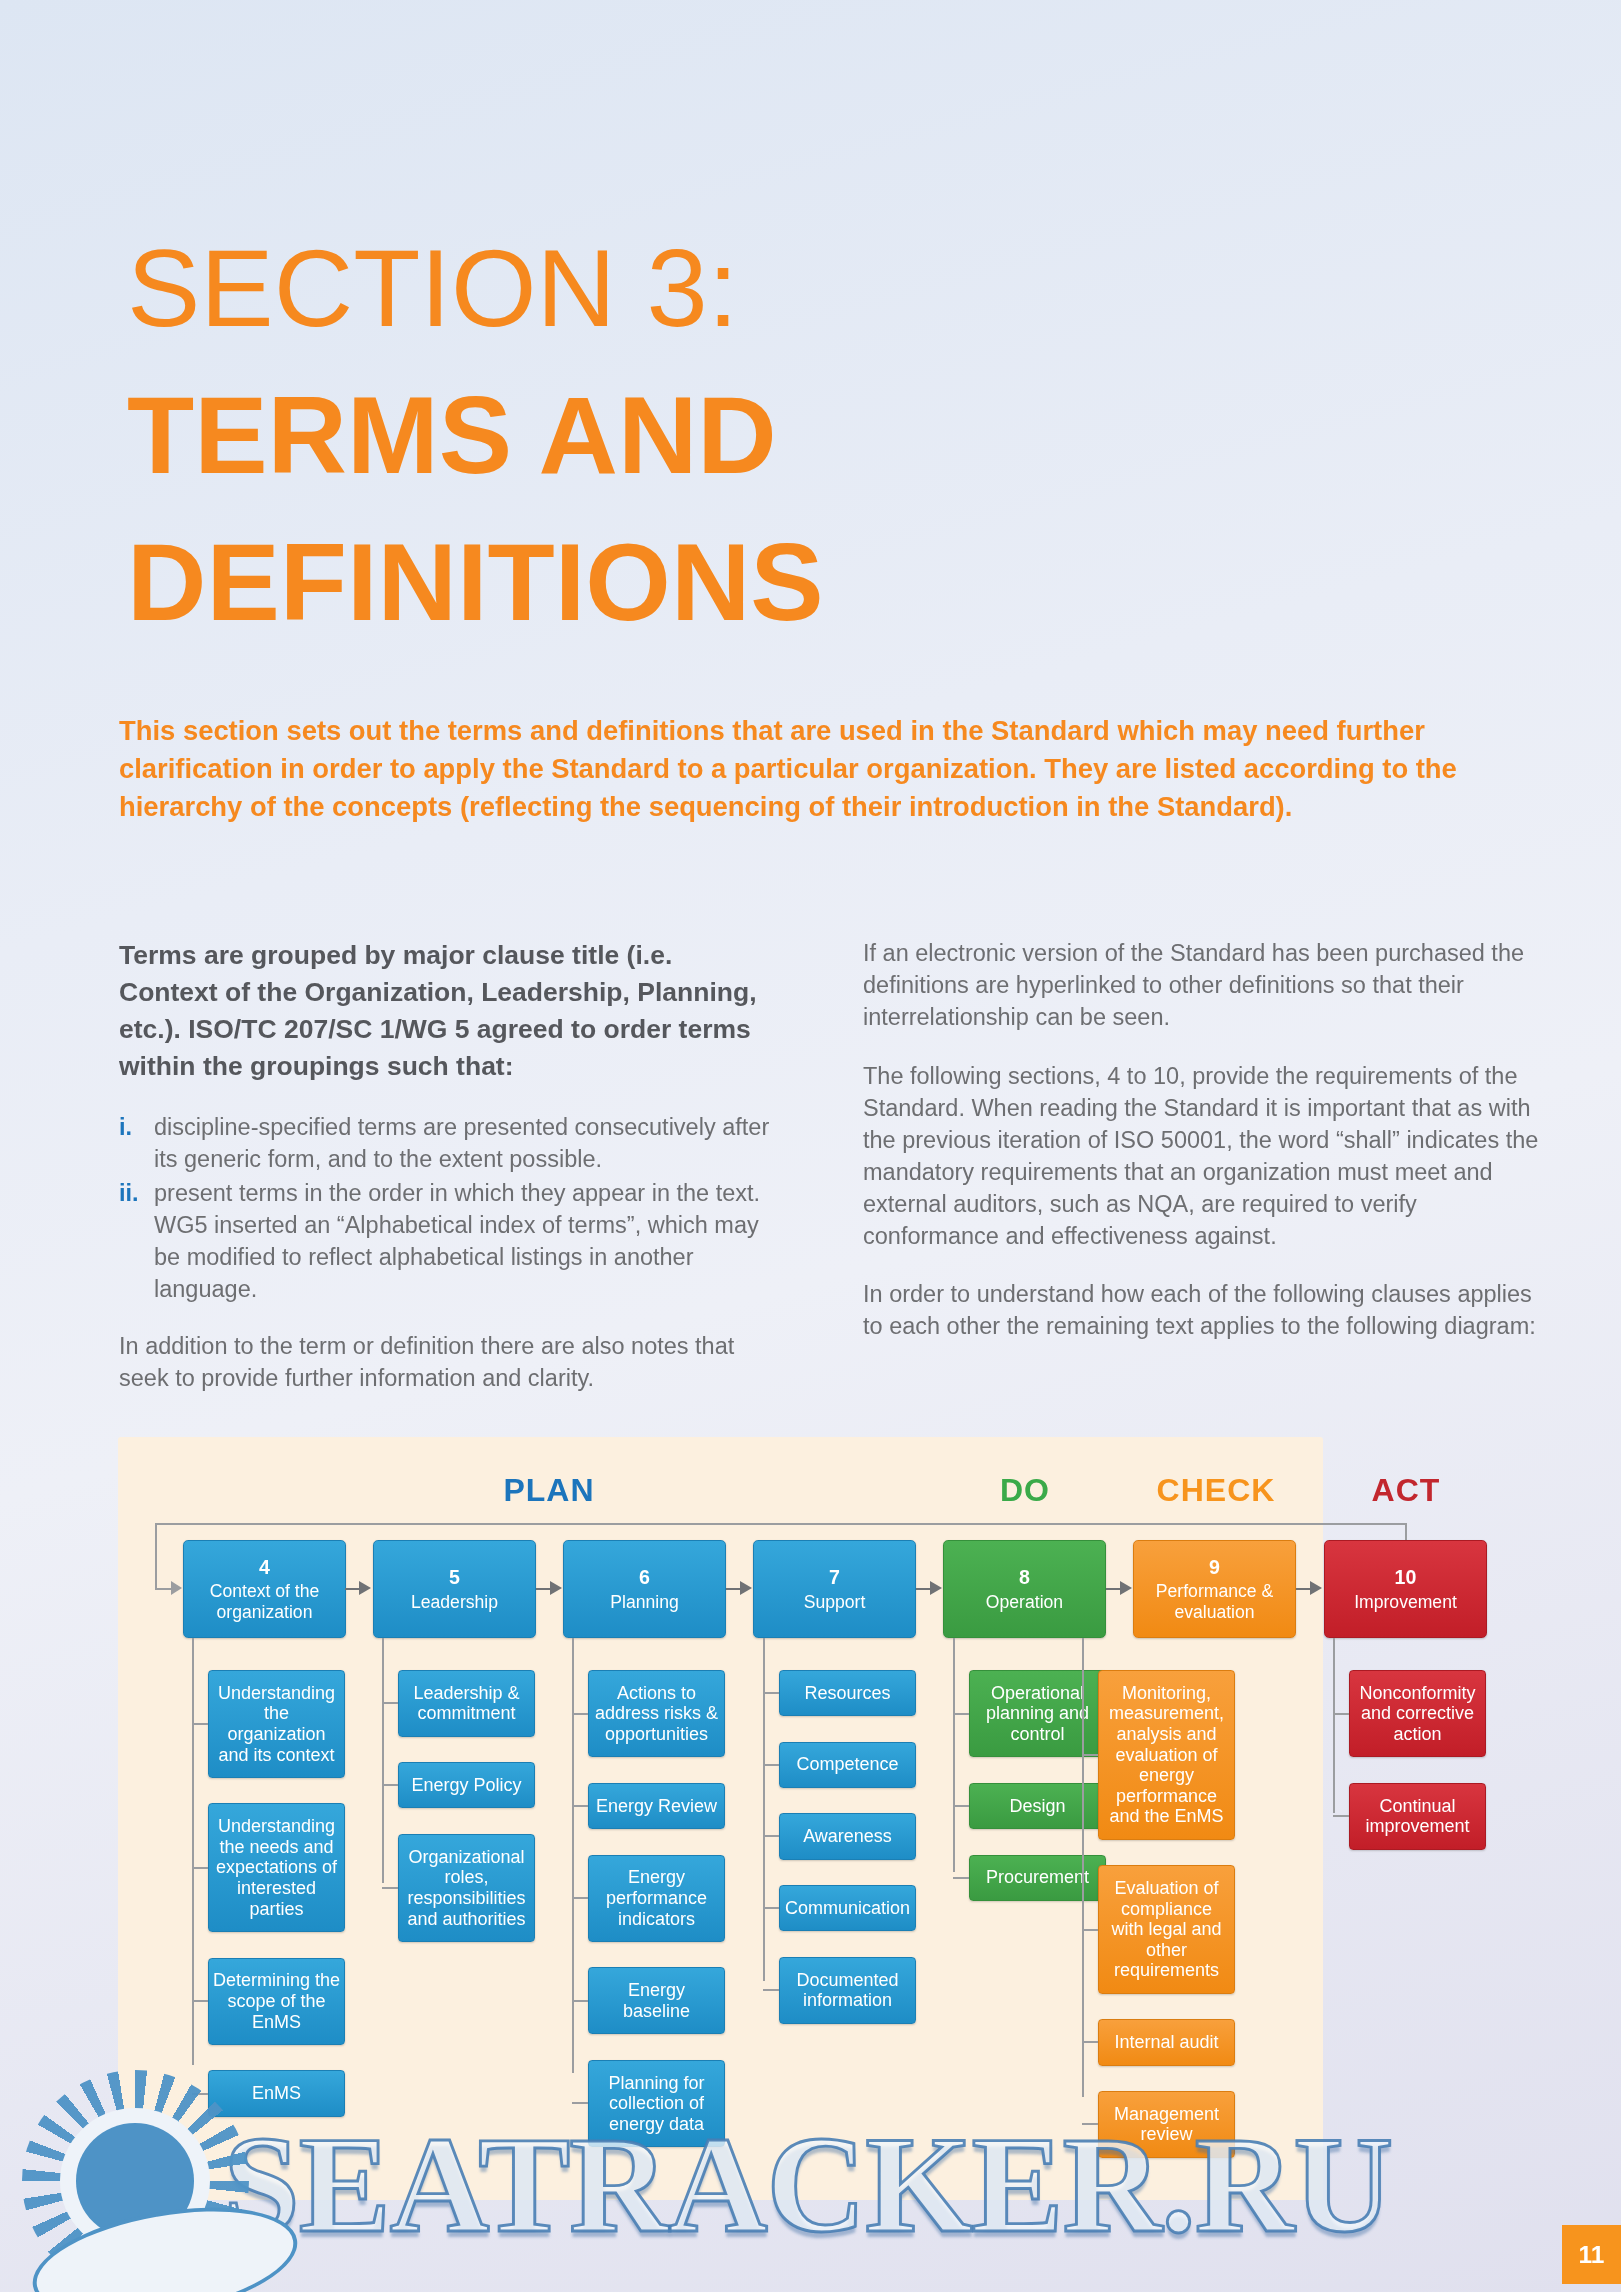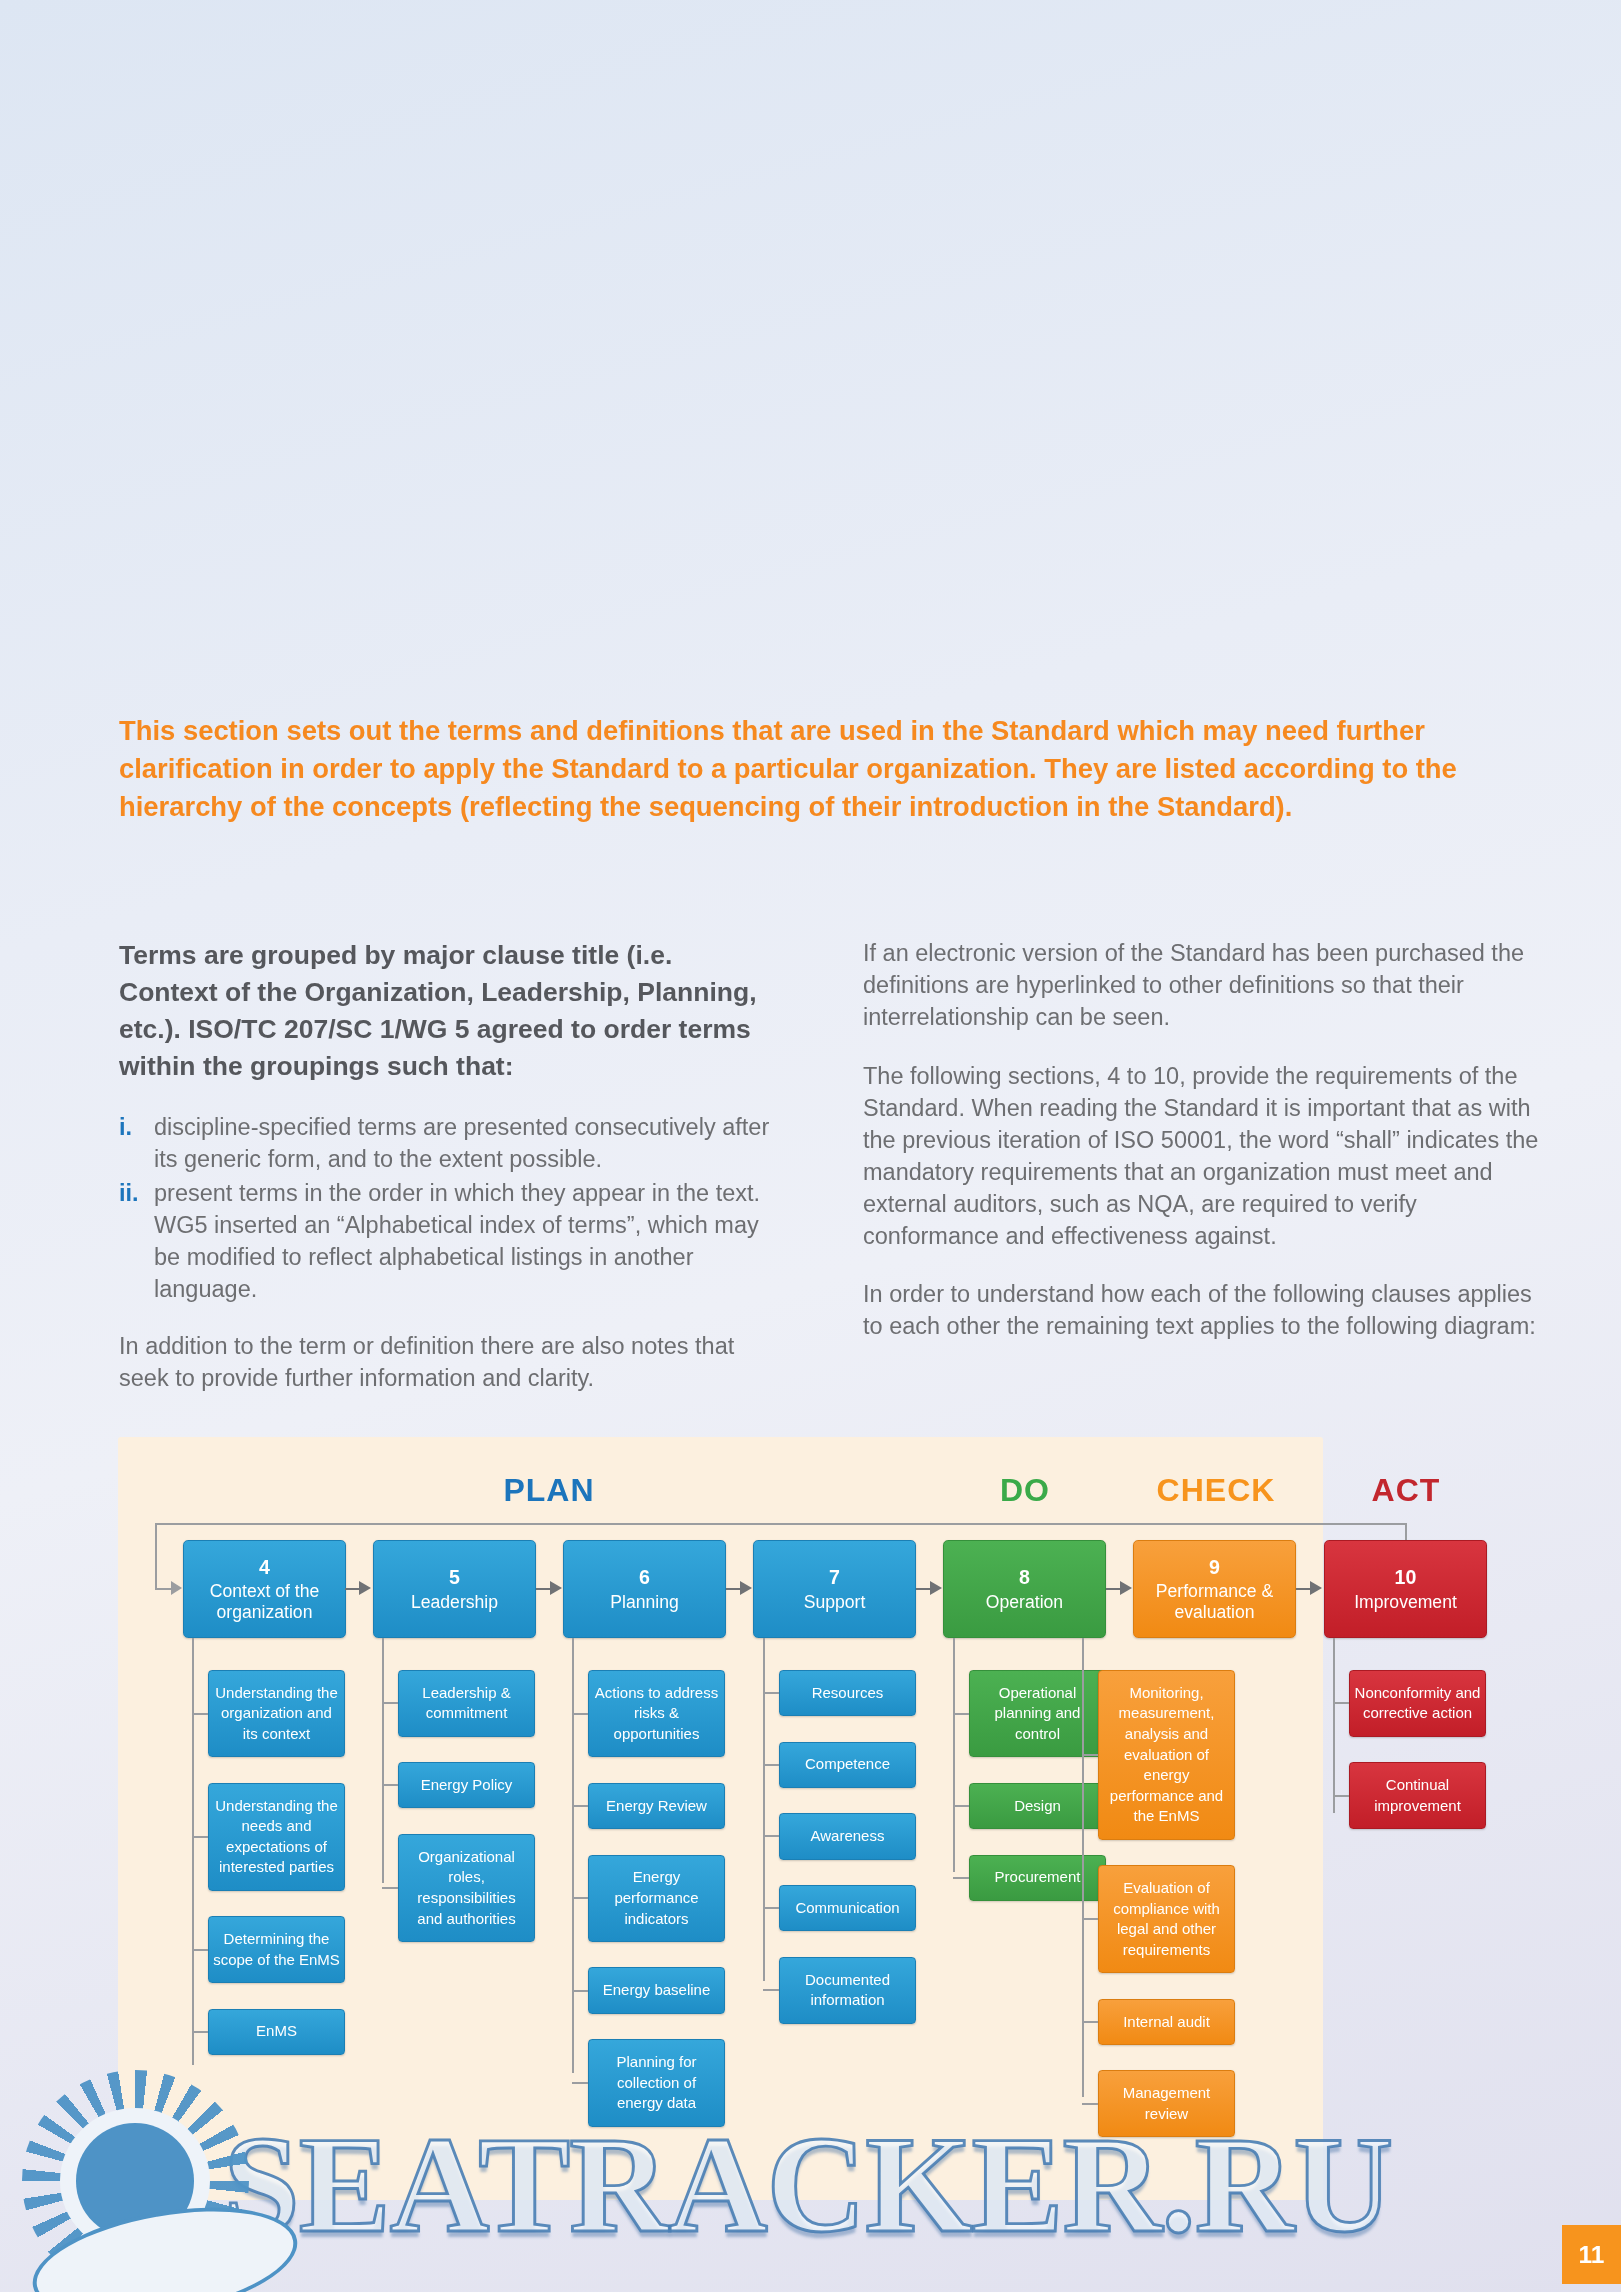--- a/index.html
+++ b/index.html
@@ -61,21 +61,21 @@
   
   .kids {
     position:absolute; top:233px; width:137px;
     display:flex; flex-direction:column; gap:25.5px; z-index:2;
   }
   .kids::before { 
     content:""; position:absolute; left:-15.7px; top:-32px; width:2px;
     height:var(--vl); background:#9b9da0;
   }
   .kid {
-    position:relative; border-radius:3.9px; color:#fff; font-size:15px; line-height:20.6px;
+    position:relative; border-radius:3.9px; color:#fff; font-size:18px; line-height:20.6px;
     text-align:center; padding:11.8px 3.9px; box-shadow:0 1px 2px rgba(0,0,0,0.18);
   }
   .kid::before { 
     content:""; position:absolute; left:-16.7px; top:calc(50% - 1px); width:15.7px; height:2px; background:#9b9da0;
   }
   .kd-0 { left:90px; }  .kd-1 { left:280px; } .kd-2 { left:470px; } .kd-3 { left:661px; }
   .kd-4 { left:851px; } .kd-5 { left:980px; } .kd-6 { left:1231px; }
 
   
   .conn { position:absolute; top:144px; width:27.4px; height:15.7px; z-index:2; }
@@ -115,20 +115,25 @@
   .footer-text .f-bold { color:#55575c; font-weight:700; }
   .footer-text .f-light { color:#97999c; }
   .page-badge { position:absolute; right:0; top:2225px; width:59px; height:59px; background:#f7941d;
     color:#fff; font-weight:700; font-size:24.5px; display:flex; align-items:center; justify-content:center; z-index:7; }
 </style>
 </head>
 <body>
 
 <div class="page">
 
+  <div class="title-block">
+    <div class="title-line-1">SECTION 3:</div>
+    <div class="title-line-2">TERMS AND</div>
+    <div class="title-line-3">DEFINITIONS</div>
+  </div>
 
   <div class="intro">This section sets out the terms and definitions that are used in the Standard which may need further clarification in order to apply the Standard to a particular organization. They are listed according to the hierarchy of the concepts (reflecting the sequencing of their introduction in the Standard).</div>
 
   <div class="col-left">
     <div class="heading">Terms are grouped by major clause title (i.e. Context of the Organization, Leadership, Planning, etc.). ISO/TC 207/SC 1/WG 5 agreed to order terms within the groupings such that:</div>
     <div class="body-text list-item">
       <span class="list-marker">i.</span>
       <span>discipline-specified terms are presented consecutively after its generic form, and to the extent possible.</span>
     </div>
     <div class="body-text list-item">

